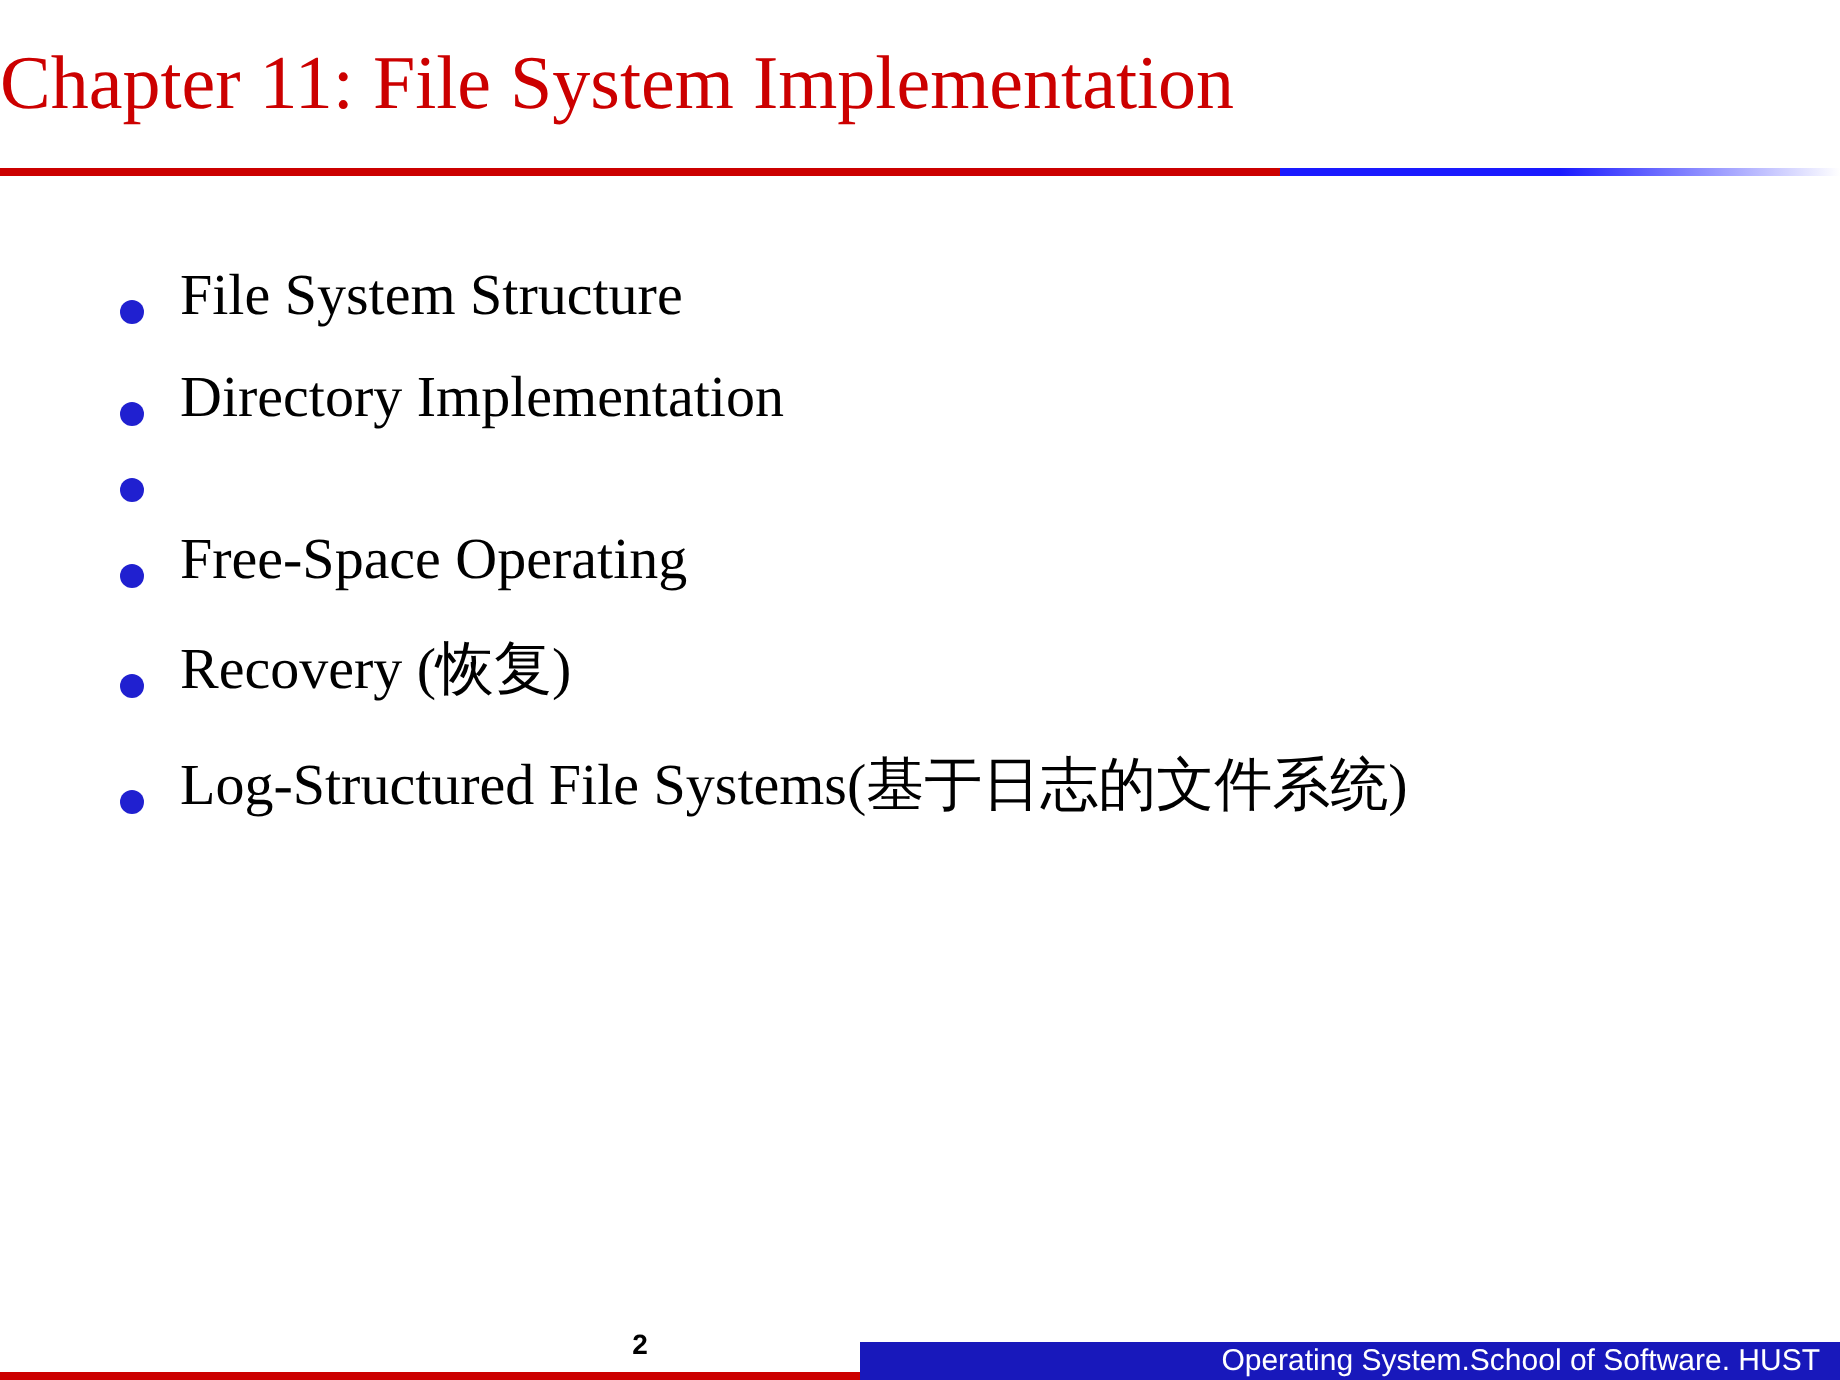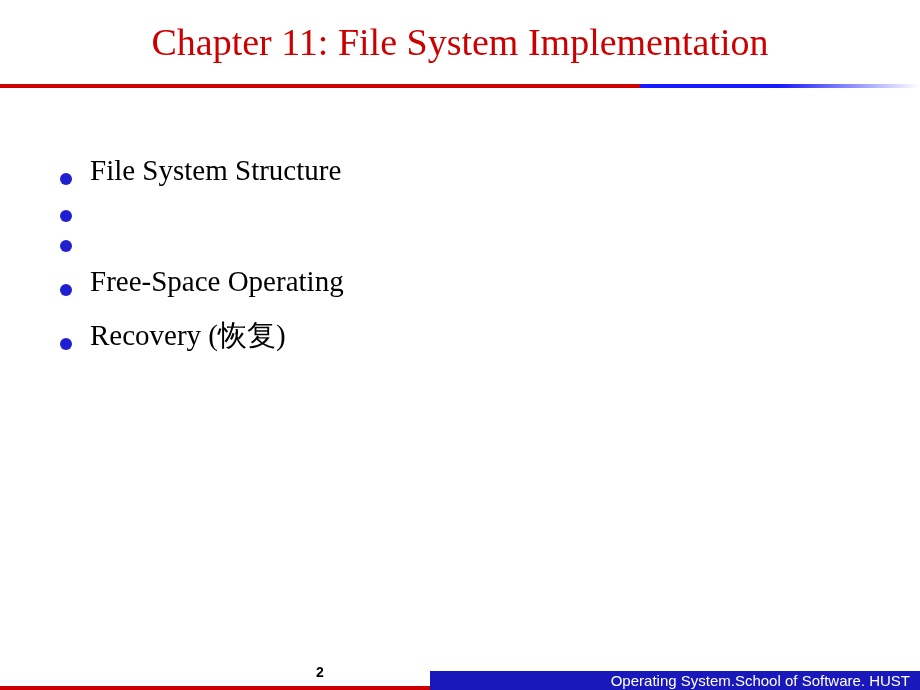--- a/index.html
+++ b/index.html
@@ -9,41 +9,40 @@
     }
     body {
       width: 920px;
       height: 690px;
       background: #ffffff;
       font-family: "Times New Roman", Times, serif;
       position: relative;
       overflow: hidden;
     }
     .slide-title {
-      text-align: center;
       color: #cc0000;
       font-size: 38px;
       font-weight: normal;
       padding-top: 20px;
       padding-bottom: 20px;
     }
     .divider {
       height: 4px;
       display: flex;
     }
     .divider-red {
       flex: 1;
       background: #cc0000;
     }
     .divider-blue {
       width: 280px;
       background: linear-gradient(to right, #1a1aff 0%, #1a1aff 50%, #ffffff 100%);
     }
     .content {
-      padding: 66px 60px 0 60px;
+      padding: 44px 60px 0 60px;
       text-align: center;
     }
     .bullet-list {
       list-style: none;
     }
     .bullet-item {
       display: flex;
       align-items: baseline;
       margin-bottom: 18px;
     }
@@ -111,32 +110,37 @@
 </div>
 
 <div class="content">
   <ul class="bullet-list">
     <li class="bullet-item">
       <span class="bullet-dot"></span>
       <span class="bullet-text">File System Structure</span>
     </li>
     <li class="bullet-item">
       <span class="bullet-dot"></span>
+      <span class="bullet-text">Directory Implementation</span>
     </li>
     <li class="bullet-item">
       <span class="bullet-dot"></span>
     </li>
     <li class="bullet-item">
       <span class="bullet-dot"></span>
       <span class="bullet-text">Free-Space Operating</span>
     </li>
     <li class="bullet-item">
       <span class="bullet-dot"></span>
       <span class="bullet-text">Recovery (恢复)</span>
     </li>
+    <li class="bullet-item">
+      <span class="bullet-dot"></span>
+      <span class="bullet-text">Log-Structured File Systems(基于日志的文件系统)</span>
+    </li>
   </ul>
 </div>
 
 <div class="page-number">2</div>
 
 <div class="footer">
   <div class="footer-left"></div>
   <div class="footer-right">Operating System.School of Software. HUST</div>
 </div>
 

